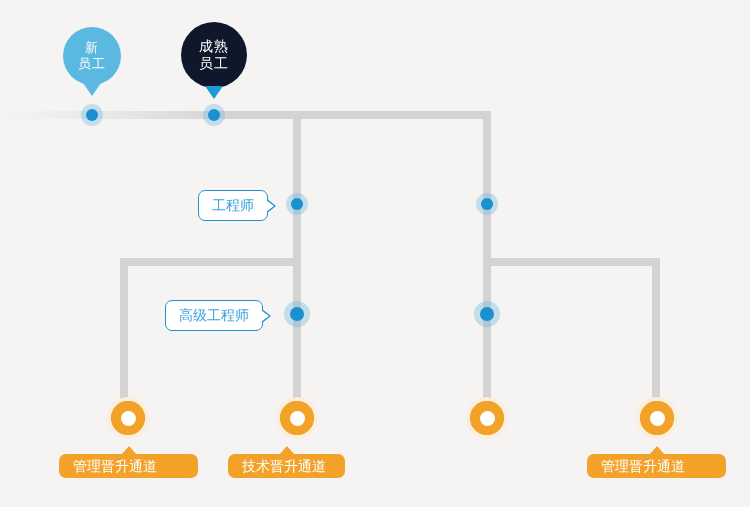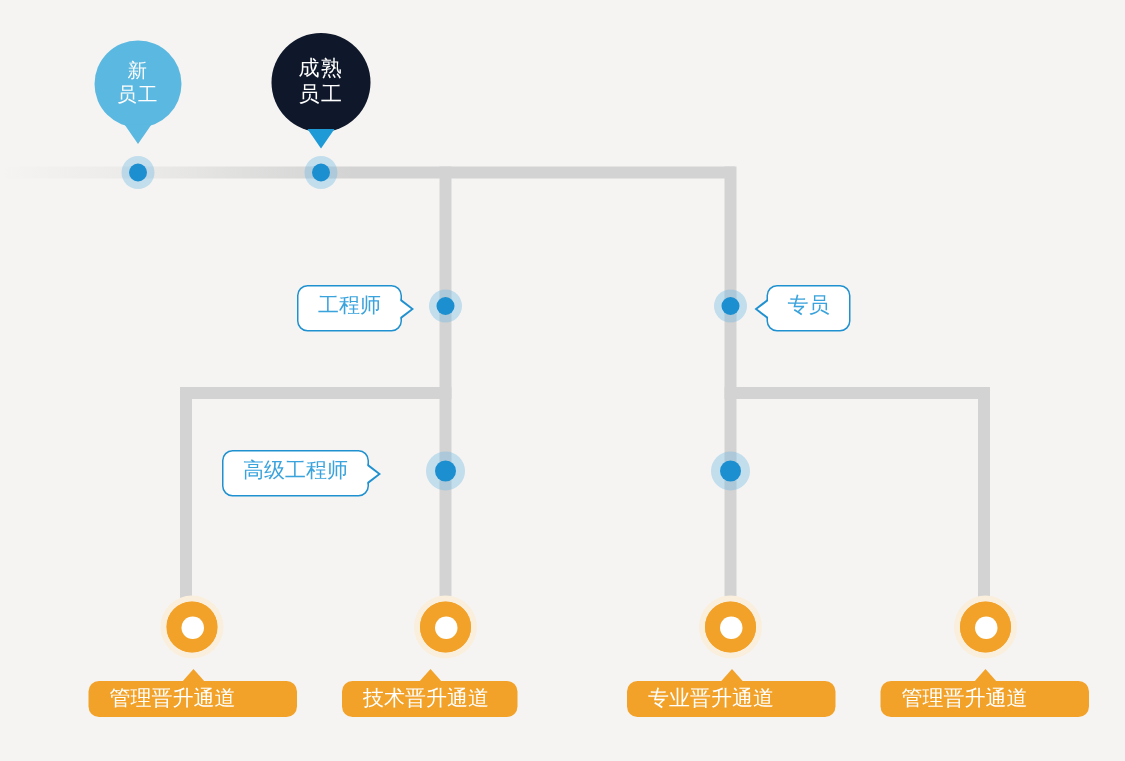--- a/index.html
+++ b/index.html
@@ -110,21 +110,20 @@
     position: absolute;
     background: #ffffff;
     border: 1px solid #2091d0;
     border-radius: 7px;
     color: #3aa3dc;
     font-size: 14px;
     padding: 6px 13px 7px 13px;
     white-space: nowrap;
     box-sizing: border-box;
     line-height: 1.15;
-    font-family: Liberation Mono, monospace;
   }
   
   .callout.tail-right::before {
     content: "";
     position: absolute;
     right: -9px;
     top: 50%;
     margin-top: -7px;
     width: 0;
     height: 0;
@@ -254,26 +253,23 @@
 
   <div class="node-dot small" style="left:81px; top:104px;"></div>
   <div class="node-dot small" style="left:203px; top:104px;"></div>
 
   <div class="node-dot small" style="left:286px; top:193px;"></div>
   <div class="callout tail-right" style="left:198px; top:190px;">
     <span>工程师</span>
   </div>
 
   <div class="node-dot small" style="left:476px; top:193px;"></div>
-  <div class="callout tail-left" style="left:511px; top:190px;">
-    <span>专员</span>
-  </div>
 
   <div class="node-dot" style="left:284px; top:301px;"></div>
-  <div class="callout tail-right" style="left:148px; top:300px;">
+  <div class="callout tail-right" style="left:165px; top:300px;">
     <span>高级工程师</span>
   </div>
 
   <div class="node-dot" style="left:474px; top:301px;"></div>
 
   <div class="ring" style="left:107px; top:397px;">
     <span class="hole"></span>
   </div>
   <div class="ring" style="left:276px; top:397px;">
     <span class="hole"></span>
@@ -284,20 +280,17 @@
   <div class="ring" style="left:636px; top:397px;">
     <span class="hole"></span>
   </div>
 
   <div class="channel" style="left:59px; top:454px; width:139px;">
     <span>管理晋升通道</span>
   </div>
   <div class="channel" style="left:228px; top:454px; width:117px;">
     <span>技术晋升通道</span>
   </div>
-  <div class="channel" style="left:418px; top:454px; width:139px;">
-    <span>专业晋升通道</span>
-  </div>
   <div class="channel" style="left:587px; top:454px; width:139px;">
     <span>管理晋升通道</span>
   </div>
 
 </div>
 
 </body></html>

